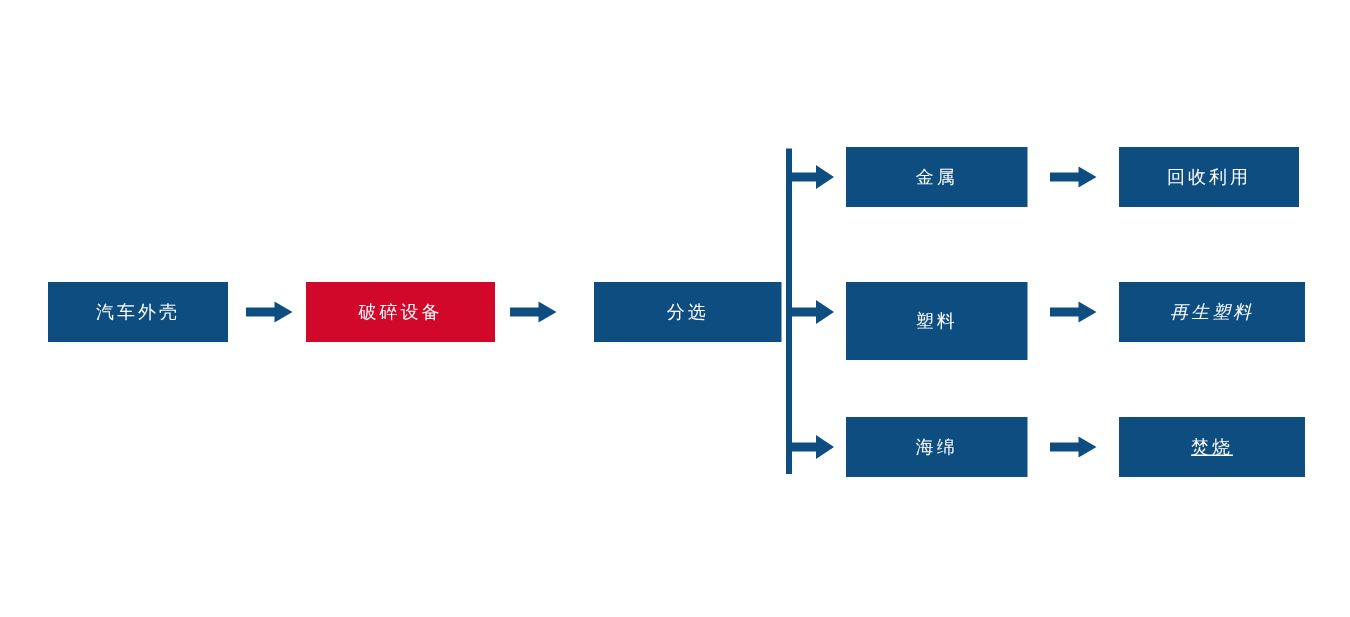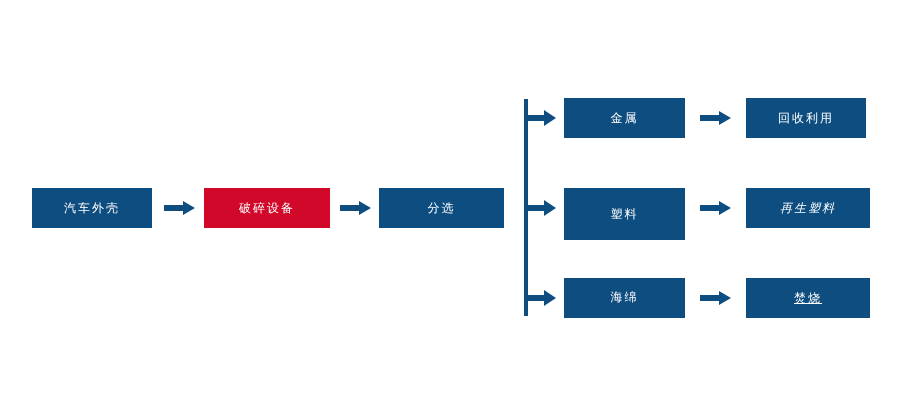--- a/index.html
+++ b/index.html
@@ -66,21 +66,21 @@
   </span>
 
   <div class="node node-red" style="left:204px; top:188px; width:126px; height:40px;">破碎设备</div>
 
   <span class="arrow" style="left:340px; top:196px;">
     <svg width="32" height="24" viewBox="0 0 32 24" aria-hidden="true">
       <path d="M0 9 H19 V5 L31 12 L19 19 V15 H0 Z" fill="#0e4d7f"></path>
     </svg>
   </span>
 
-  <div class="node node-blue" style="left:379px; top:188px; width:125px; height:40px;">分选</div>
+  <div class="node node-blue" style="left:396px; top:188px; width:125px; height:40px;">分选</div>
 
   <div class="trunk" style="left:524px; top:99px; width:4px; height:217px;"></div>
 
   <span class="branch" style="left:527px; top:106px;">
     <svg width="30" height="24" viewBox="0 0 30 24" aria-hidden="true">
       <path d="M0 9 H17 V4 L29 12 L17 20 V15 H0 Z" fill="#0e4d7f"></path>
     </svg>
   </span>
 
   <span class="branch" style="left:527px; top:196px;">
@@ -108,21 +108,21 @@
   <div class="node node-blue" style="left:564px; top:188px; width:121px; height:52px;">塑料</div>
 
   <span class="arrow" style="left:700px; top:196px;">
     <svg width="32" height="24" viewBox="0 0 32 24" aria-hidden="true">
       <path d="M0 9 H19 V5 L31 12 L19 19 V15 H0 Z" fill="#0e4d7f"></path>
     </svg>
   </span>
 
   <div class="node node-blue" style="left:746px; top:188px; width:124px; height:40px;font-style:italic;">再生塑料</div>
 
-  <div class="node node-blue" style="left:564px; top:278px; width:121px; height:40px;font-family:Liberation Mono, monospace;">海绵</div>
+  <div class="node node-blue" style="left:564px; top:278px; width:121px; height:40px;">海绵</div>
 
   <span class="arrow" style="left:700px; top:286px;">
     <svg width="32" height="24" viewBox="0 0 32 24" aria-hidden="true">
       <path d="M0 9 H19 V5 L31 12 L19 19 V15 H0 Z" fill="#0e4d7f"></path>
     </svg>
   </span>
 
   <div class="node node-blue" style="left:746px; top:278px; width:124px; height:40px;text-decoration:underline;">焚烧</div>
 
 </div>

